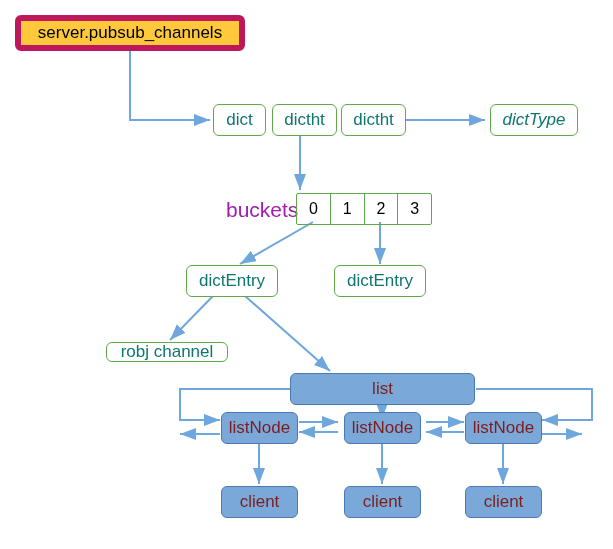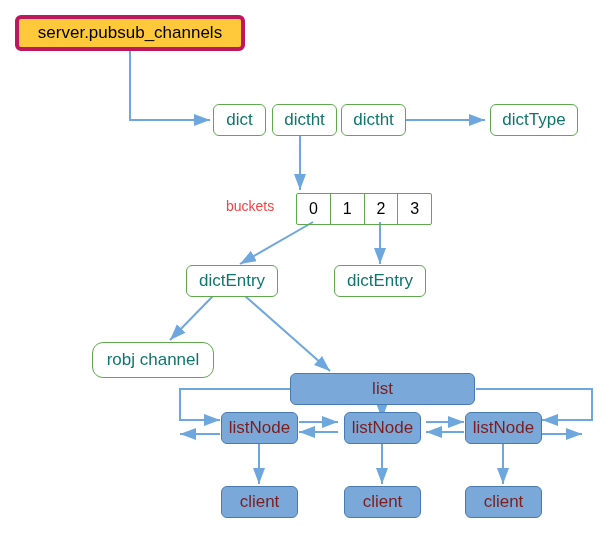--- a/index.html
+++ b/index.html
@@ -17,21 +17,21 @@
       border-radius: 6px;
       text-align: center;
       box-sizing: border-box;
       display: flex;
       align-items: center;
       justify-content: center;
       font-size: 17px;
     }
     .orange {
       background: #ffc93b;
-      border: 4px solid #be185d;
+      border: 6px solid #be185d;
       color: #000;
     }
     .green-outline {
       background: #fff;
       border: 1px solid #5fa84e;
       color: #0f766e;
     }
     .blue-fill {
       background: #7aa9d9;
       border: 1px solid #4a7bb0;
@@ -41,22 +41,22 @@
       border-right: 1px solid #5fa84e;
       height: 100%;
       display: flex;
       align-items: center;
       justify-content: center;
       flex: 1;
     }
     .cell:last-child { border-right: none; }
     .label {
       position: absolute;
-      font-size: 14px;
-      color: #ef4444;
+      font-size: 21px;
+      color: #a21caf;
     }
     svg {
       position: absolute;
       top: 0;
       left: 0;
       pointer-events: none;
     }
   </style>
 </head>
 <body>
@@ -111,41 +111,41 @@
 
 <div class="node green-outline" style="left:213px; top:104px; width:53px; height:32px;">
   <span>dict</span>
 </div>
 <div class="node green-outline" style="left:272px; top:104px; width:65px; height:32px;">
   <span>dictht</span>
 </div>
 <div class="node green-outline" style="left:341px; top:104px; width:65px; height:32px;">
   <span>dictht</span>
 </div>
-<div class="node green-outline" style="left:490px; top:104px; width:88px; height:32px;">
+<div class="node green-outline" style="left:490px; top:104px; width:88px; height:32px;font-style:italic;">
   <span>dictType</span>
 </div>
 
 <div class="label" style="left:226px; top:198px;">buckets</div>
 
 <div style="position:absolute; left:296px; top:193px; width:134px; height:30px; border:1px solid #5fa84e; border-radius:2px; display:flex;">
   <div class="cell">0</div>
   <div class="cell">1</div>
   <div class="cell">2</div>
   <div class="cell">3</div>
 </div>
 
 <div class="node green-outline" style="left:186px; top:265px; width:92px; height:32px;">
   <span>dictEntry</span>
 </div>
 <div class="node green-outline" style="left:334px; top:265px; width:92px; height:32px;">
   <span>dictEntry</span>
 </div>
 
-<div class="node green-outline" style="left:92px; top:342px; width:122px; height:36px;border-radius:11px;">
+<div class="node green-outline" style="left:106px; top:342px; width:122px; height:20px;">
   <span>robj channel</span>
 </div>
 
 <div class="node blue-fill" style="left:290px; top:373px; width:185px; height:32px;">
   <span>list</span>
 </div>
 
 <div class="node blue-fill" style="left:221px; top:412px; width:77px; height:32px;">
   <span>listNode</span>
 </div>

